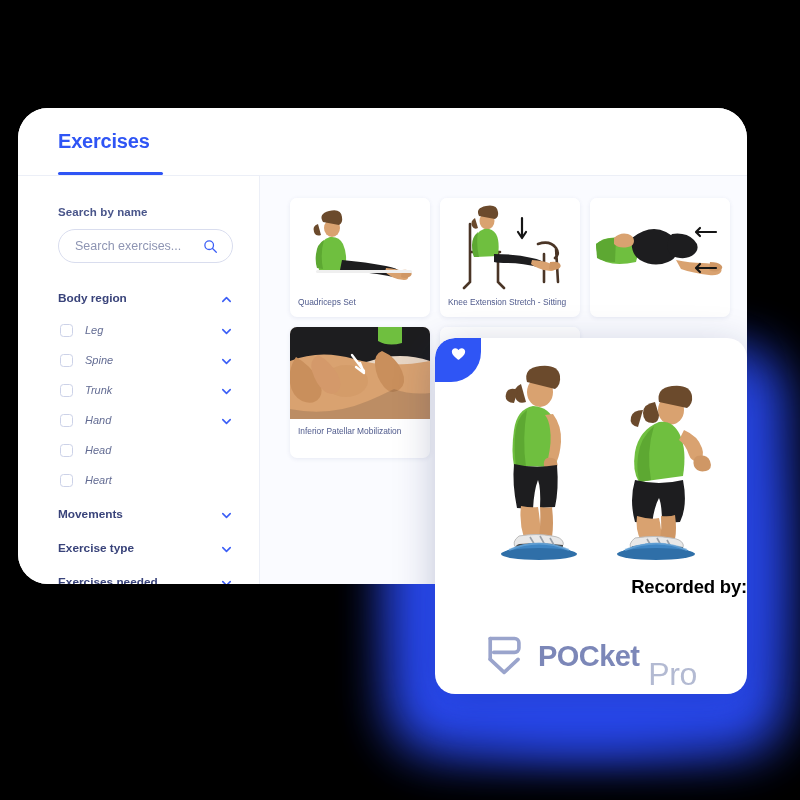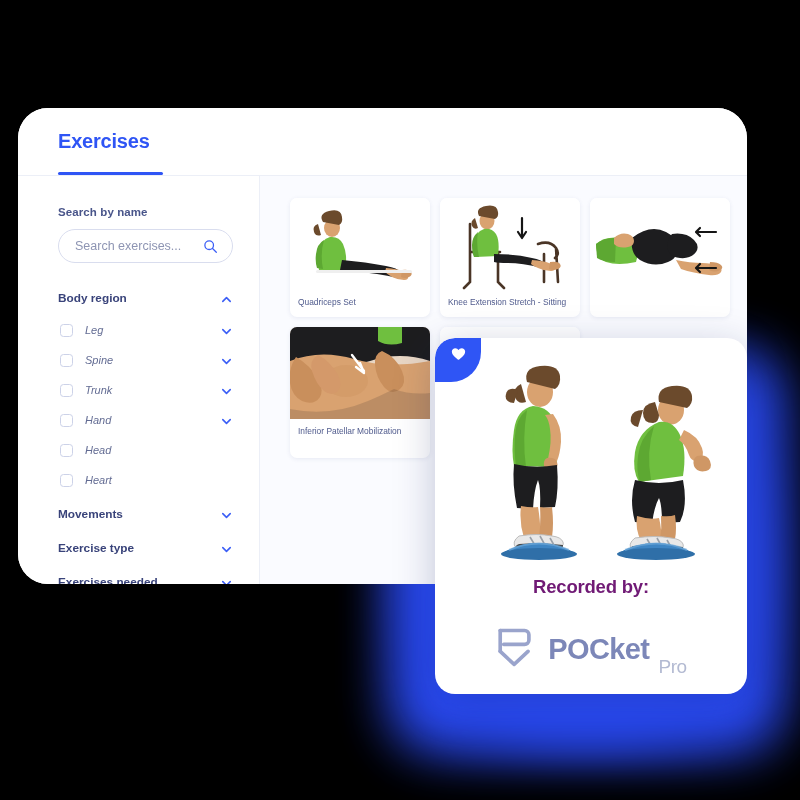--- a/index.html
+++ b/index.html
@@ -254,44 +254,44 @@
     left: 0;
     top: 26px;
     width: 100%;
     height: 212px;
   }
   .recorded-by {
     position: absolute;
     left: 0;
     top: 238px;
     width: 100%;
-    text-align: center;
+    text-align: right;
     font-size: 18.5px;
     font-weight: bold;
-    color: #701a75;
+    color: #000000;
     letter-spacing: -0.2px;
   }
   .logo-row {
     position: absolute;
     left: 0;
     top: 282px;
     width: 100%;
     display: flex;
     align-items: center;
     justify-content: center;
     gap: 13px;
   }
   .logo-word {
     font-size: 29px;
     font-weight: bold;
     color: #7c87b8;
     letter-spacing: -0.6px;
   }
   .logo-word-2 {
-    font-size: 19px;
+    font-size: 32px;
     font-weight: normal;
     color: #b3bad2;
     letter-spacing: -0.4px;
     margin-left: -4px;
     margin-top: 36px;
   }
 </style>
 </head>
 <body>
 

